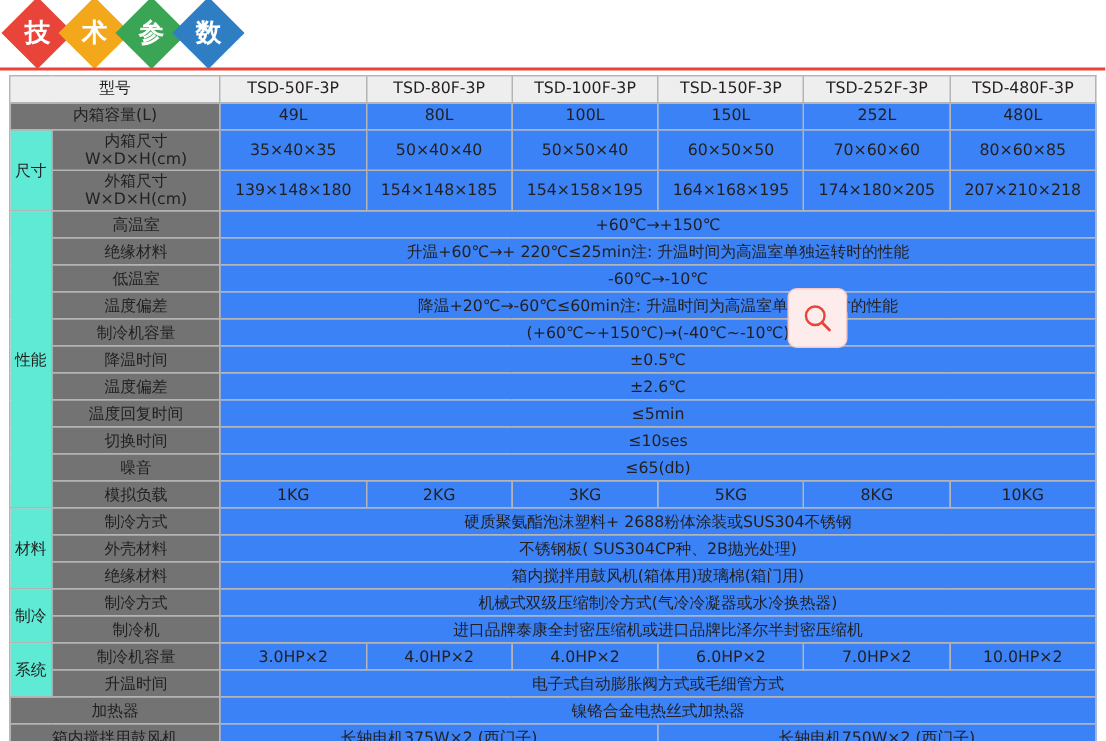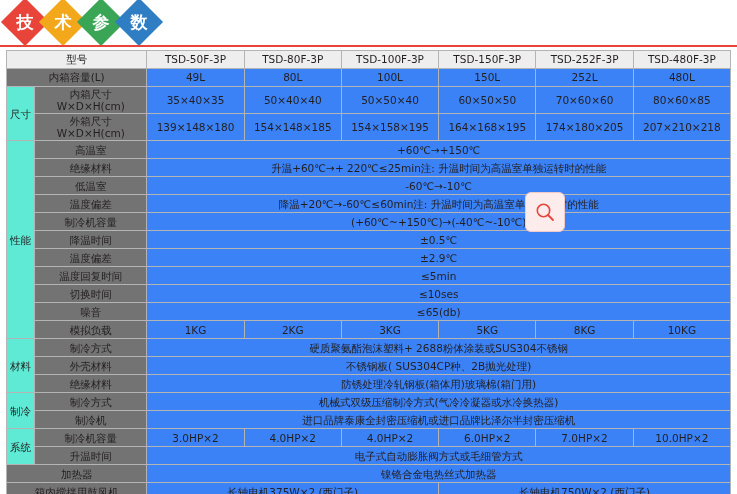--- a/index.html
+++ b/index.html
@@ -175,21 +175,21 @@
         <td class="lbl">制冷机容量</td>
         <td class="val" colspan="6">(+60℃~+150℃)→(-40℃~-10℃)</td>
       </tr>
 
       <tr>
         <td class="lbl">降温时间</td>
         <td class="val" colspan="6">±0.5℃</td>
       </tr>
       <tr>
         <td class="lbl">温度偏差</td>
-        <td class="val" colspan="6">±2.9℃</td>
+        <td class="val" colspan="6">±2.6℃</td>
       </tr>
       <tr>
         <td class="lbl">温度回复时间</td>
         <td class="val" colspan="6">≤5min</td>
       </tr>
       <tr>
         <td class="lbl">切换时间</td>
         <td class="val" colspan="6">≤10ses</td>
       </tr>
       <tr>
@@ -211,21 +211,21 @@
         <td class="sect" rowspan="3">材料</td>
         <td class="lbl">制冷方式</td>
         <td class="val" colspan="6">硬质聚氨酯泡沫塑料+ 2688粉体涂装或SUS304不锈钢</td>
       </tr>
       <tr>
         <td class="lbl">外壳材料</td>
         <td class="val" colspan="6">不锈钢板( SUS304CP种、2B抛光处理)</td>
       </tr>
       <tr>
         <td class="lbl">绝缘材料</td>
-        <td class="val" colspan="6">防锈处理冷轧钢板(箱体用)玻璃棉(箱门用)</td>
+        <td class="val" colspan="6">箱内搅拌用鼓风机(箱体用)玻璃棉(箱门用)</td>
       </tr>
 
       <tr>
         <td class="sect" rowspan="2">制冷</td>
         <td class="lbl">制冷方式</td>
         <td class="val" colspan="6">机械式双级压缩制冷方式(气冷冷凝器或水冷换热器)</td>
       </tr>
       <tr>
         <td class="lbl">制冷机</td>
         <td class="val" colspan="6">进口品牌泰康全封密压缩机或进口品牌比泽尔半封密压缩机</td>

